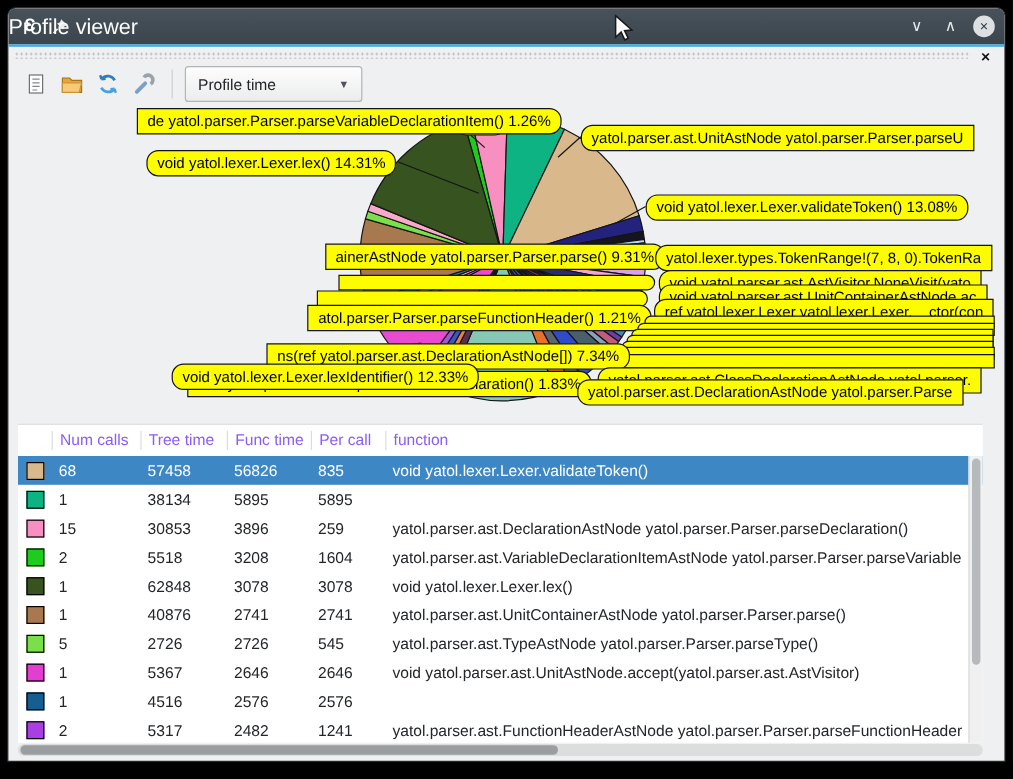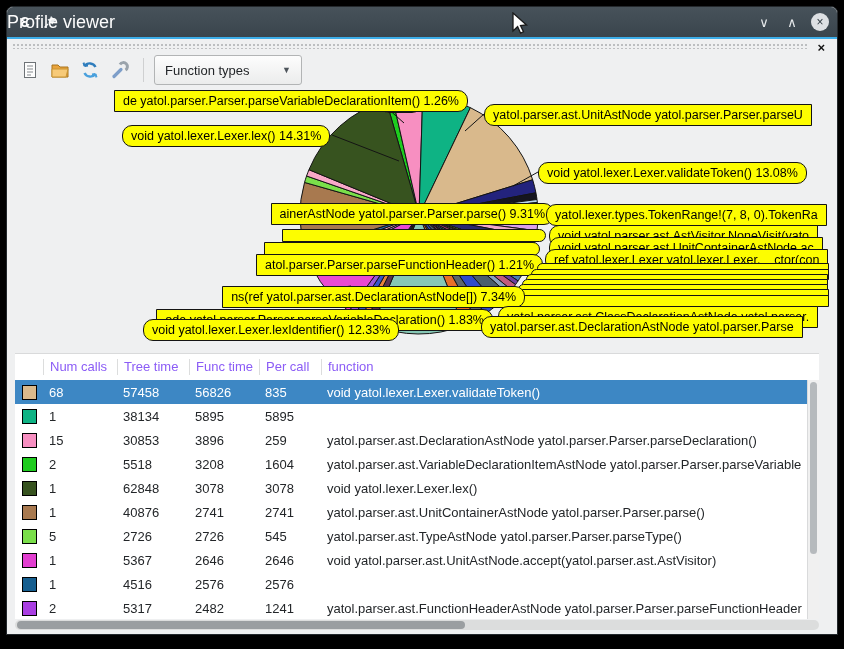--- a/index.html
+++ b/index.html
@@ -109,21 +109,21 @@
         </svg>
       </div>
       <div class="tool-btn">
         <svg width="20" height="20" viewBox="0 0 20 20">
           <line x1="4" y1="16.5" x2="11" y2="9.5" stroke="#7d9ec9" stroke-width="3.2" stroke-linecap="round"></line>
           <path d="M10 4.5 A4 4 0 1 1 15.5 10" fill="none" stroke="#9aa3ab" stroke-width="3"></path>
         </svg>
       </div>
       <div class="tool-sep"></div>
       <div class="dropdown">
-        <span>Function types</span>
+        <span>Profile time</span>
         <span class="arr">▼</span>
       </div>
     </div>
 
     <div class="chart-area">
       <svg id="pie-svg" width="832" height="262" viewBox="0 0 832 262">
           <path d="M 412 128 L 379.1991546577771 13.609858183340052 A 119 119 0 0 1 385.72990102076625 11.935871607023799 Z" fill="#1ecc1e" stroke="#141414" stroke-width="1"></path>
           <path d="M 412 128 L 385.72990102076625 11.935871607023799 A 119 119 0 0 1 415.7037669122818 9.05765215593108 Z" fill="#f78fc1" stroke="#141414" stroke-width="1"></path>
           <path d="M 412 128 L 415.7037669122818 9.05765215593108 A 119 119 0 0 1 463.40168759441235 20.674017533281187 Z" fill="#0eb384" stroke="#141414" stroke-width="1"></path>
           <path d="M 412 128 L 463.40168759441235 20.674017533281187 A 119 119 0 0 1 525.6618664382667 92.75826170902417 Z" fill="#d9b98c" stroke="#141414" stroke-width="1"></path>
@@ -188,21 +188,21 @@
           <div class="callout clipr bar" style="left: 524px; top: 182px; width: 296px; height: 9px;"></div>
           <div class="callout clipr bar" style="left: 519px; top: 187px; width: 300px; height: 9px;"></div>
           <div class="callout clipr bar" style="left: 515px; top: 192px; width: 304px; height: 9px;"></div>
           <div class="callout clipr bar" style="left: 511px; top: 197px; width: 308px; height: 9px;"></div>
           <div class="callout clipr bar" style="left: 508px; top: 202px; width: 312px; height: 9px;"></div>
           <div class="callout clipr bar" style="left: 505px; top: 208px; width: 315px; height: 10px;"></div>
           <div class="callout clipl" style="right: 314px; top: 199px;">ns(ref yatol.parser.ast.DeclarationAstNode[]) 7.34%</div>
           <div class="callout clipl" style="right: 346px; top: 222px;">ode yatol.parser.Parser.parseVariableDeclaration() 1.83%</div>
           <div class="callout clipr" style="left: 491px; top: 219px;">yatol.parser.ast.ClassDeclarationAstNode yatol.parser.</div>
           <div class="callout clipr" style="left: 474px; top: 229px;">yatol.parser.ast.DeclarationAstNode yatol.parser.Parse</div>
-          <div class="callout" style="left: 136px; top: 232px;">void yatol.lexer.Lexer.lexIdentifier() 12.33%</div>
+          <div class="callout" style="left: 136px; top: 216px;">void yatol.lexer.Lexer.lexIdentifier() 12.33%</div>
         </div>
     </div>
 
     <div class="table-panel">
       <div class="thead" id="thead">
           <div class="trow">
             <div class="hcell"></div>
             <div class="hcell">Num calls</div>
             <div class="hcell">Tree time</div>
             <div class="hcell">Func time</div>

